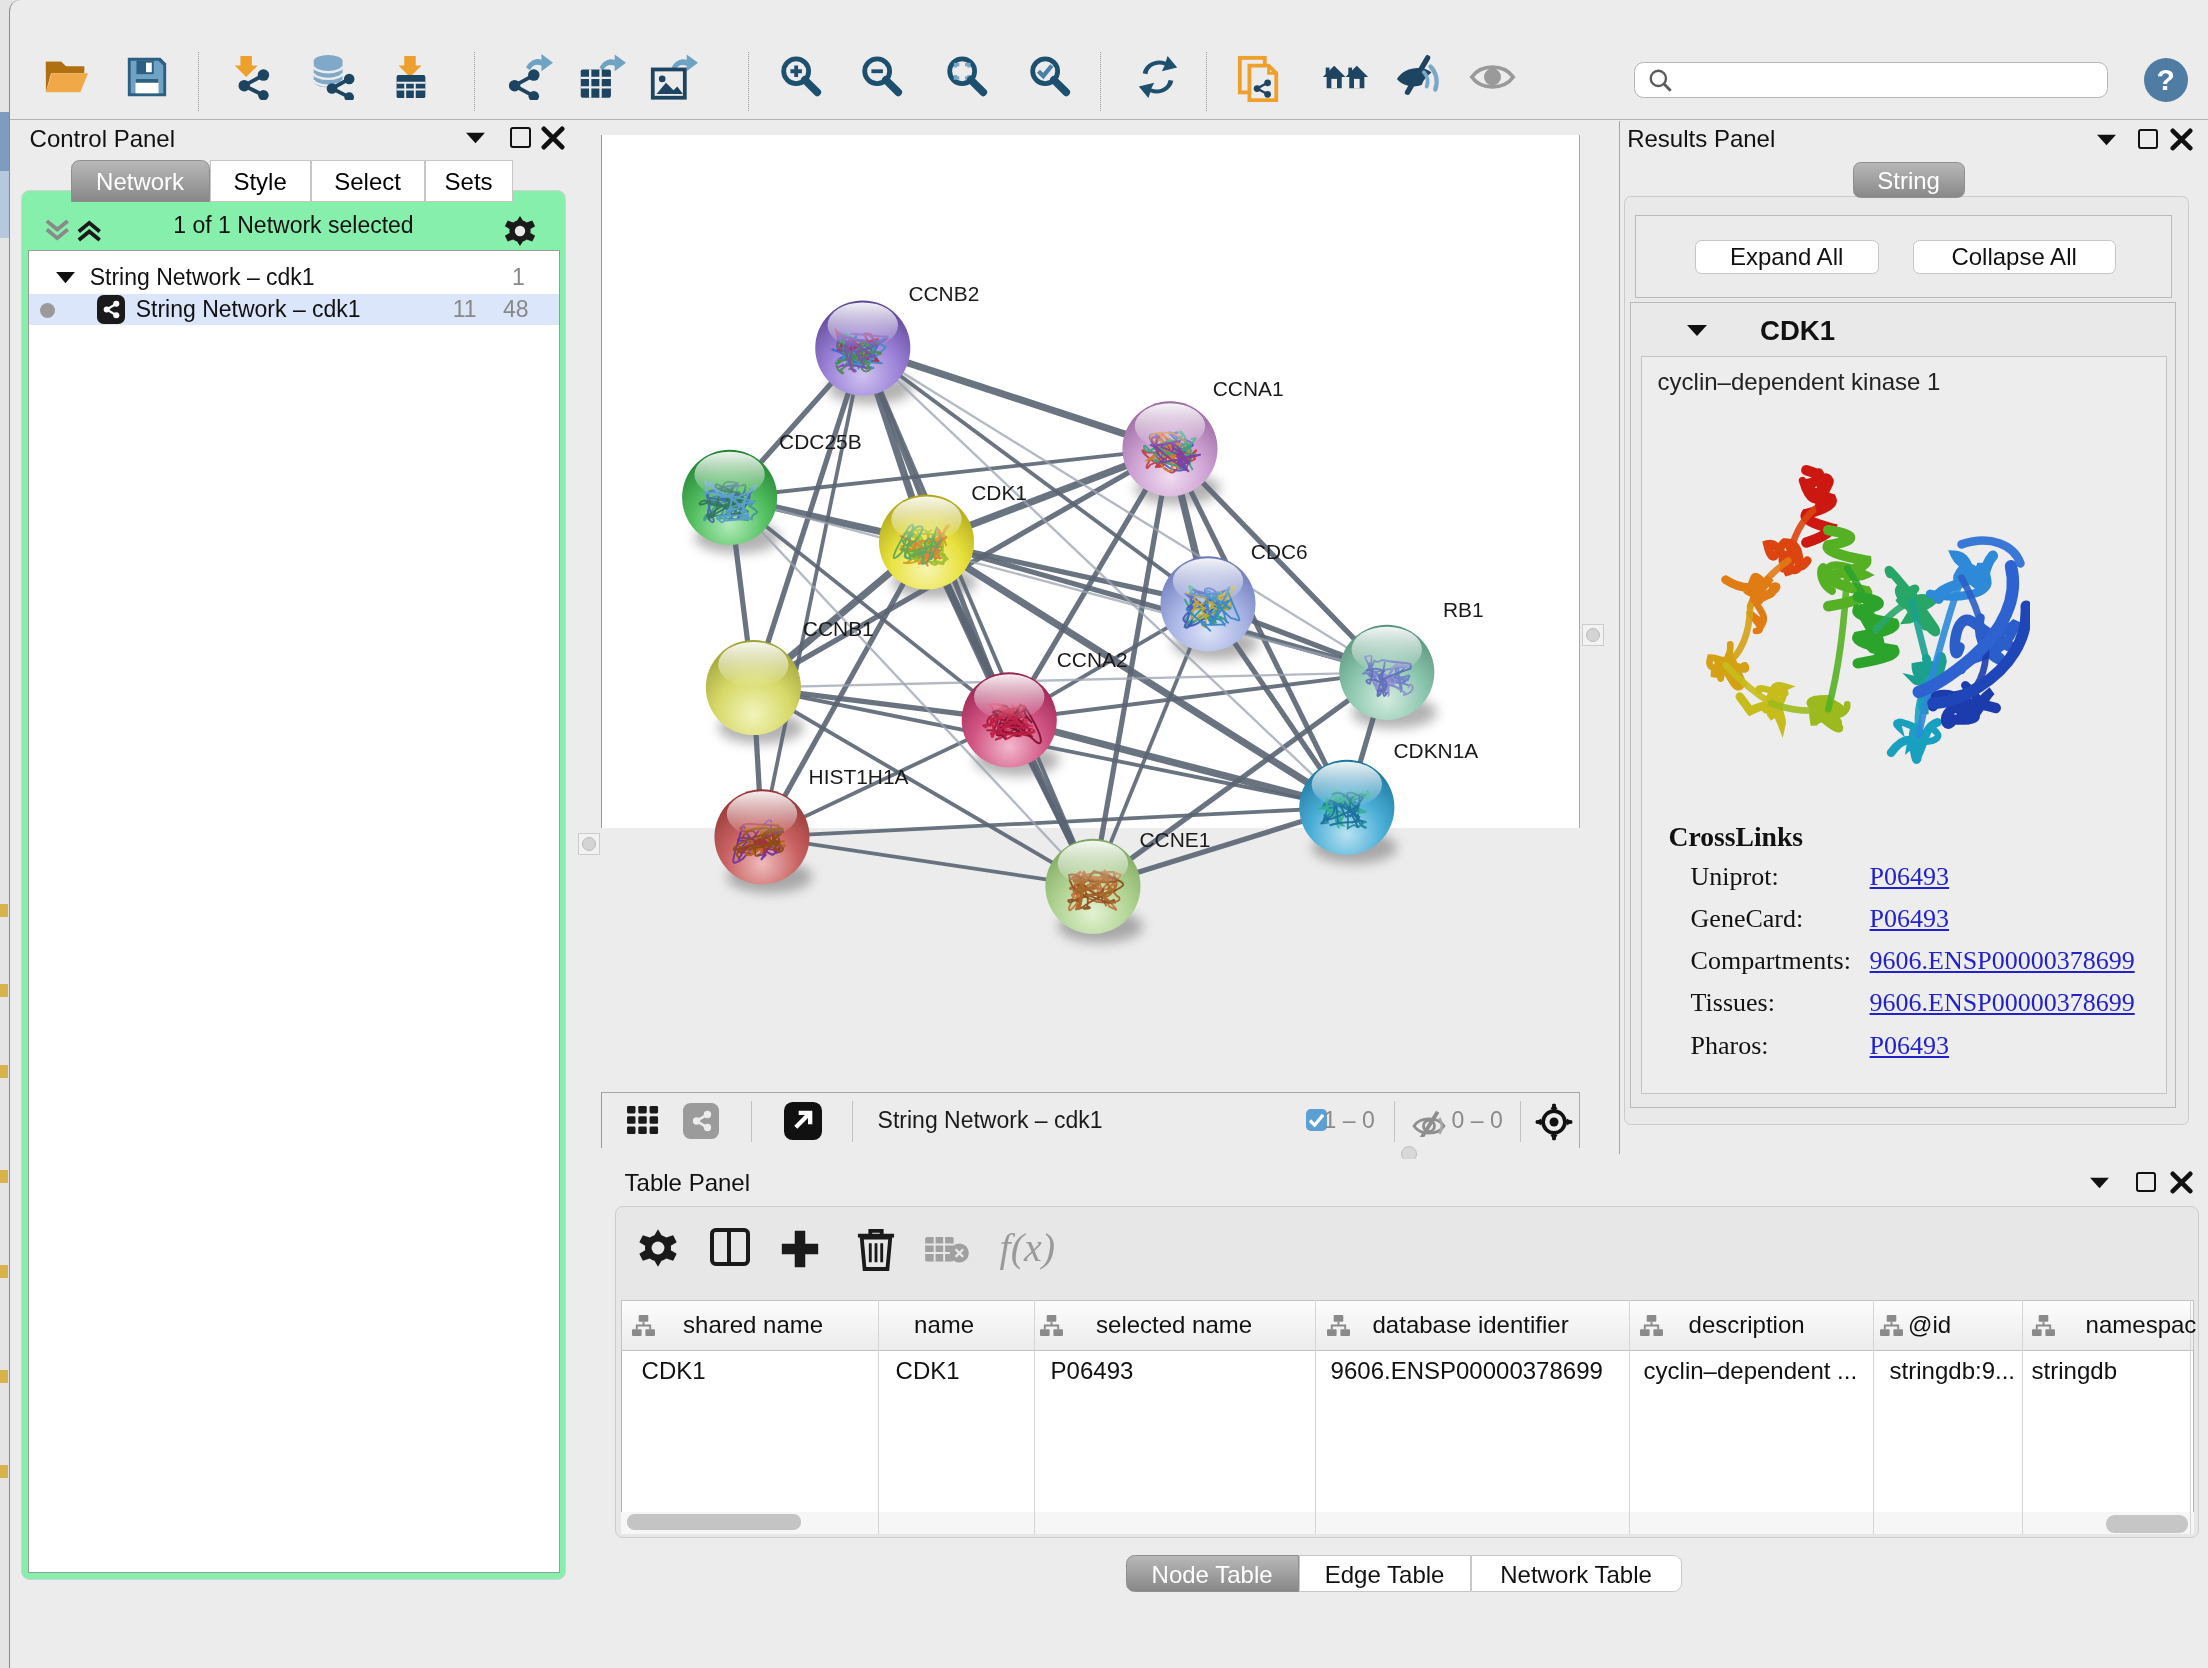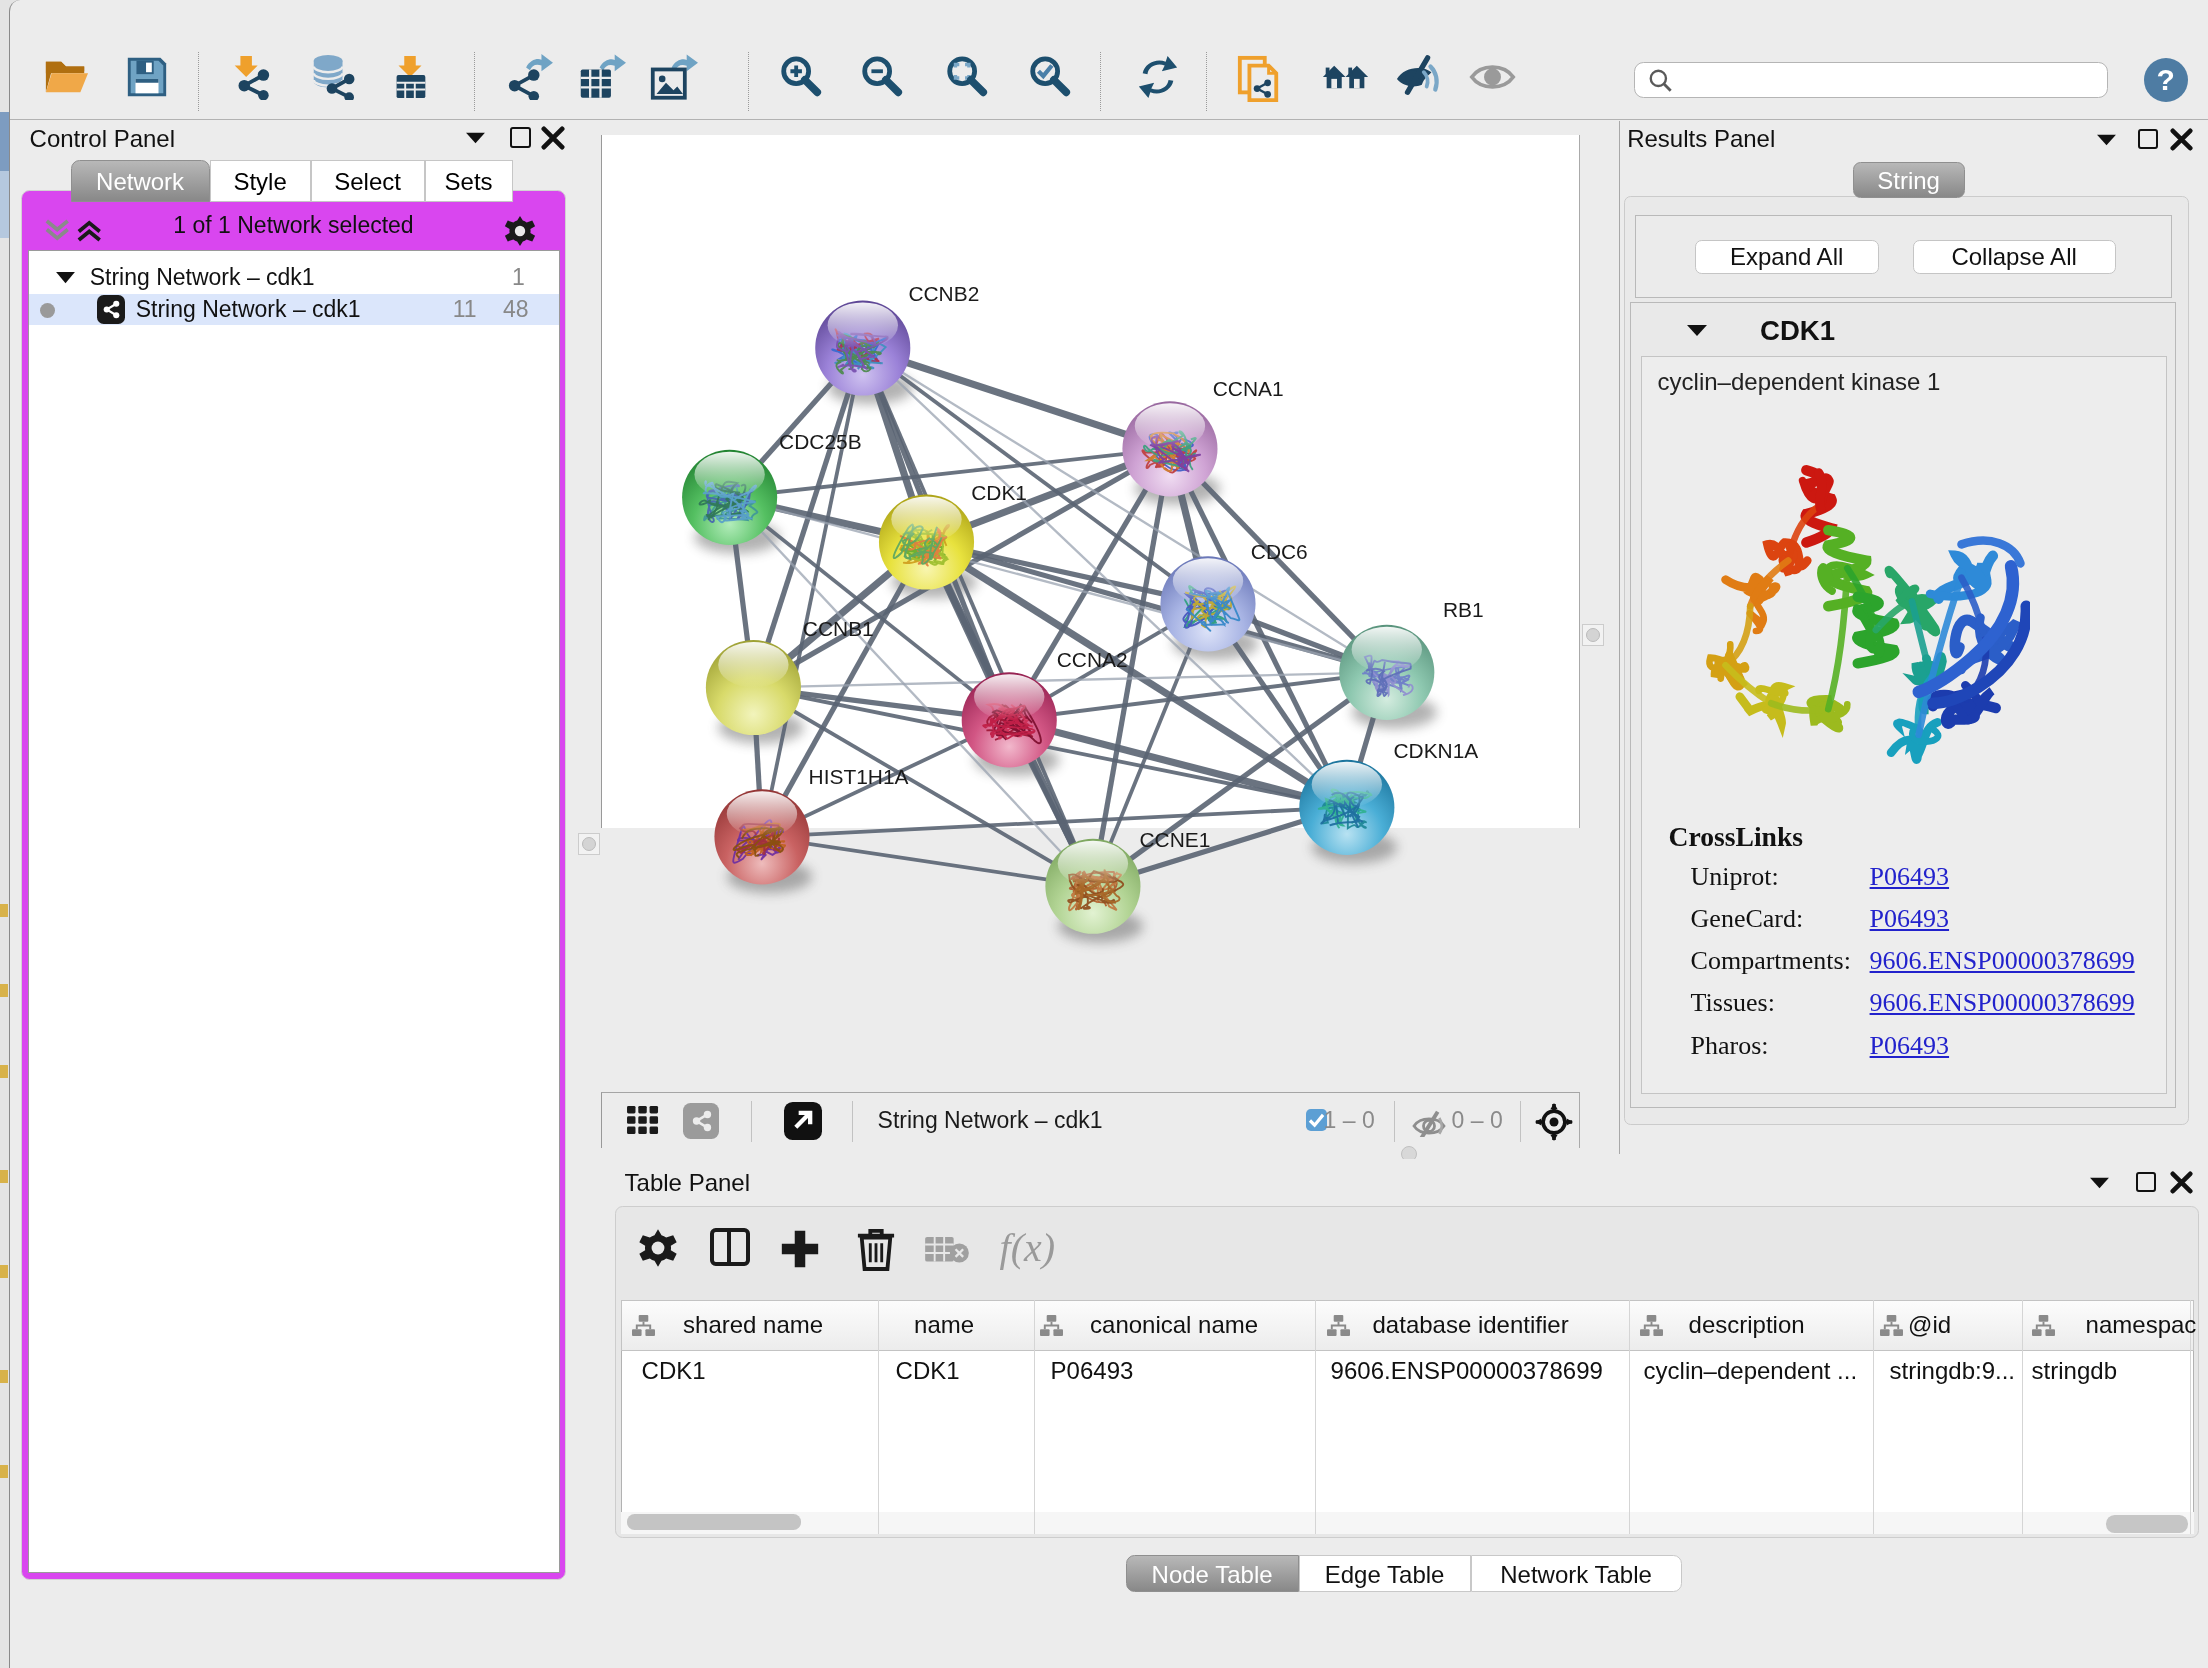--- a/index.html
+++ b/index.html
@@ -10,21 +10,21 @@
 #titlebar { position:absolute; left:0; top:0; width:100%; height:41px; background:linear-gradient(#f6f6f6,#dbdbdb); border-bottom:1px solid #ababab; }
 .tl { position:absolute; top:9.5px; width:23px; height:23px; border-radius:50%; background:#90909a; border:1px solid #72727a; }
 #title { position:absolute; top:0; left:0; width:100%; height:41px; line-height:41px; text-align:center; font-size:25px; color:#353535; }
 #toolbar { position:absolute; left:0; top:42px; width:100%; height:78px; background:#ececec; border-bottom:1px solid #b2b2b2; }
 .tsep { position:absolute; top:9.5px; height:59px; width:0; border-left:1.9px dotted #9a9a9a; }
 .ticon { position:absolute; top:12.4px; }
 
 #cp-title { position:absolute; left:20px; top:125px; font-size:24px; color:#111; }
 .ptab { position:absolute; height:42px; line-height:42px; text-align:center; font-size:24px; background:#fff; border:1px solid #c6c6c6; color:#000; }
 .ptab.sel { background:linear-gradient(#b8b8b8,#888888); color:#fff; border-color:#8f8f8f; border-radius:8.6px 8.6px 0 0; }
-#cp-box { position:absolute; left:11.4px; top:190px; width:545px; height:1390px; background:#d946ef; border:1px solid #d2d2d2; border-radius:8.6px; }
+#cp-box { position:absolute; left:11.4px; top:190px; width:545px; height:1390px; background:#86efac; border:1px solid #d2d2d2; border-radius:8.6px; }
 #cp-list { position:absolute; left:5.7px; top:59px; width:532px; height:1323px; background:#fff; border:1px solid #9a9a9a; }
 .cprow { position:absolute; left:0; width:100%; height:31px; font-size:23px; }
 
 #netwrap { position:absolute; left:591px; top:135px; width:979px; height:693px; background:#fff; border-left:1px solid #999; border-right:1px solid #aaa; }
 #netbar { position:absolute; left:591px; top:1092px; width:979px; height:56px; background:#ececec; border-top:1px solid #a5a5a5; border-left:1px solid #999; border-right:1px solid #aaa;}
 .nsep { position:absolute; top:7.6px; height:41px; border-left:1px solid #c2c2c2; }
 
 #rp { position:absolute; left:1609px; top:121px; width:591px; height:1033px; border-left:1px solid #a8a8a8; background:#ececec; }
 
 #tp { position:absolute; left:591px; top:1159px; width:1609px; height:448px; background:#ececec; }
@@ -798,21 +798,21 @@
         <g fill="#8a8a8a">
           <rect x="8" y="1" width="10" height="7" rx="1"></rect>
           <rect x="1" y="16" width="10" height="7" rx="1"></rect>
           <rect x="15" y="16" width="10" height="7" rx="1"></rect>
         </g>
         <path d="M13 8 V12 M6 16 V12 H20 V16" stroke="#8a8a8a" stroke-width="2" fill="none"></path>
       </svg>
 
     <div class="abs" style="left:67px;top:152px;width:171px;text-align:center;font-size:24px;color:#111;">shared name</div>
     <div class="abs" style="left:272px;top:152px;width:143px;text-align:center;font-size:24px;color:#111;">name</div>
-    <div class="abs" style="left:469px;top:152px;width:209px;text-align:center;font-size:24px;color:#111;">canonical name</div>
+    <div class="abs" style="left:469px;top:152px;width:209px;text-align:center;font-size:24px;color:#111;">selected name</div>
     <div class="abs" style="left:756px;top:152px;width:228px;text-align:center;font-size:24px;color:#111;">database identifier</div>
     <div class="abs" style="left:1065px;top:152px;width:162px;text-align:center;font-size:24px;color:#111;">description</div>
     <div class="abs" style="left:1291px;top:152px;width:76px;text-align:center;font-size:24px;color:#111;">@id</div>
     <div class="abs" style="left:1485px;top:152px;width:114px;overflow:hidden;font-size:24px;color:#111;">namespac</div>
 
     <div class="abs" style="left:41px;top:198px;font-size:24px;color:#111;">CDK1</div>
     <div class="abs" style="left:295px;top:198px;font-size:24px;color:#111;">CDK1</div>
     <div class="abs" style="left:450px;top:198px;font-size:24px;color:#111;">P06493</div>
     <div class="abs" style="left:730px;top:198px;font-size:24px;color:#111;">9606.ENSP00000378699</div>
     <div class="abs" style="left:1043px;top:198px;font-size:24px;color:#111;">cyclin–dependent ...</div>

